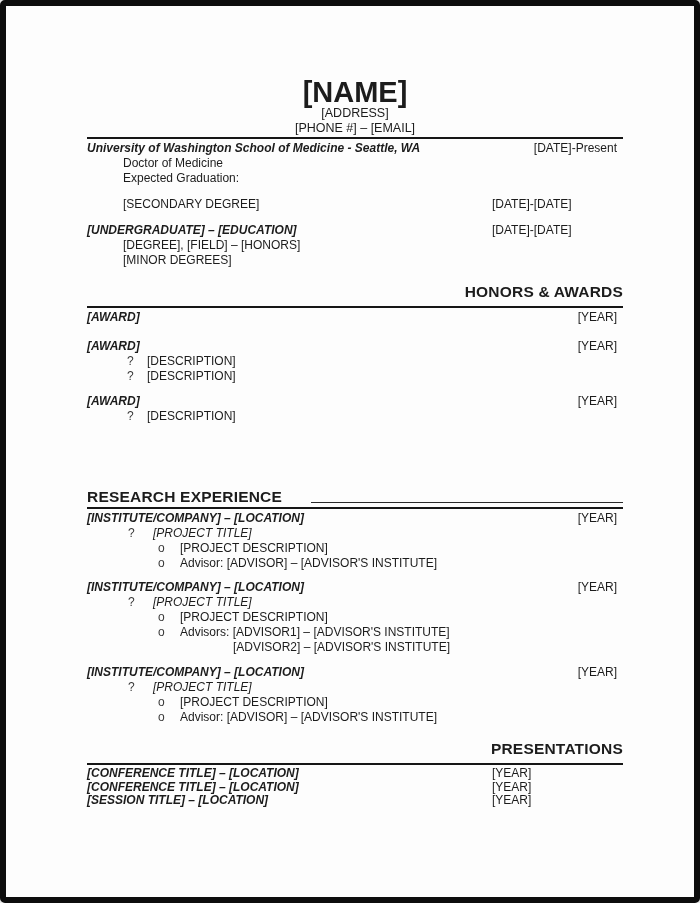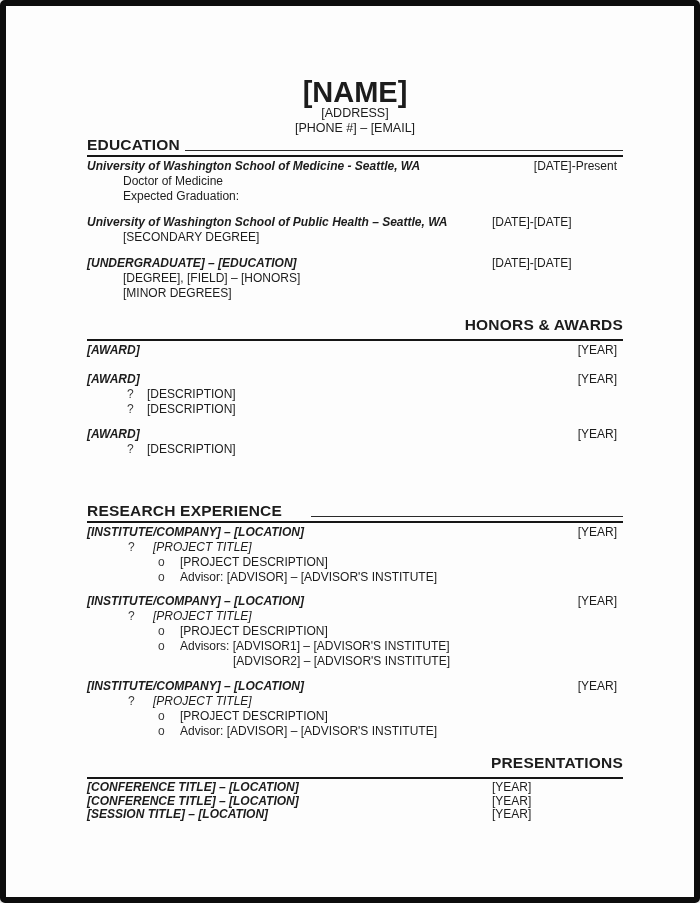--- a/index.html
+++ b/index.html
@@ -13,21 +13,21 @@
   
   .head{text-align:center;margin-top:72px;}
   .name{font-size:29px;font-weight:bold;line-height:28px;margin:0;}
   .hsub{font-size:12.5px;line-height:15px;}
   
   .sec-head{display:flex;align-items:flex-end;}
   .sec-title{font-size:15.5px;font-weight:bold;line-height:18px;white-space:nowrap;letter-spacing:.2px;}
   .head-tail{flex:1;border-bottom:1.5px solid #2a2a2a;margin:0 0 3px 5px;}
   .sec-rule{border-top:2px solid #161616;margin-top:1px;}
   .mt15{margin-top:15px;flex-direction:column;}
-  .mt45{margin-top:45px;gap:24px;}
+  .mt45{margin-top:64px;gap:24px;}
   
   .row{position:relative;font-size:12px;line-height:15px;}
   .bi{font-weight:bold;font-style:italic;text-align:center;}
   .it{font-style:italic;}
   .date{position:absolute;top:0;font-size:12px;font-weight:normal;font-style:normal;}
   .date.right{right:6px;}
   .date.tab{left:405px;}
   .ind1{padding-left:36px;font-size:12px;line-height:15px;}
   
   .brow{display:flex;font-size:12px;line-height:15px;}
@@ -50,38 +50,33 @@
 <div class="frame">
   <div class="page">
 
     <header class="head">
       <h1 class="name">[NAME]</h1>
       <div class="hsub">[ADDRESS]</div>
       <div class="hsub">[PHONE #] – [EMAIL]</div>
     </header>
 
     <section>
-      <div class="sec-head">
-        <span class="sec-title">EDUCATION</span>
-        <span class="head-tail"></span>
-      </div>
       <div class="sec-rule"></div>
 
       <div class="entry e-first">
         <div class="row">
           <span class="bi">University of Washington School of Medicine - Seattle, WA</span>
           <span class="date right">[DATE]-Present</span>
         </div>
         <div class="ind1">Doctor of Medicine</div>
         <div class="ind1">Expected Graduation:</div>
       </div>
 
       <div class="entry e-mid">
         <div class="row">
-          <span class="bi">University of Washington School of Public Health – Seattle, WA</span>
           <span class="date tab">[DATE]-[DATE]</span>
         </div>
         <div class="ind1">[SECONDARY DEGREE]</div>
       </div>
 
       <div class="entry e-mid">
         <div class="row">
           <span class="bi">[UNDERGRADUATE] – [EDUCATION]</span>
           <span class="date tab">[DATE]-[DATE]</span>
         </div>

